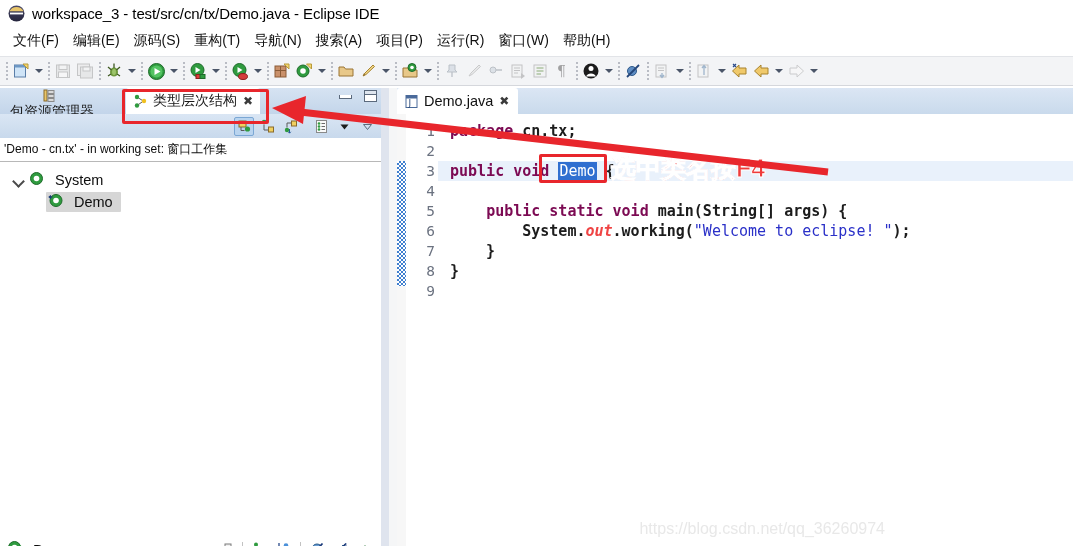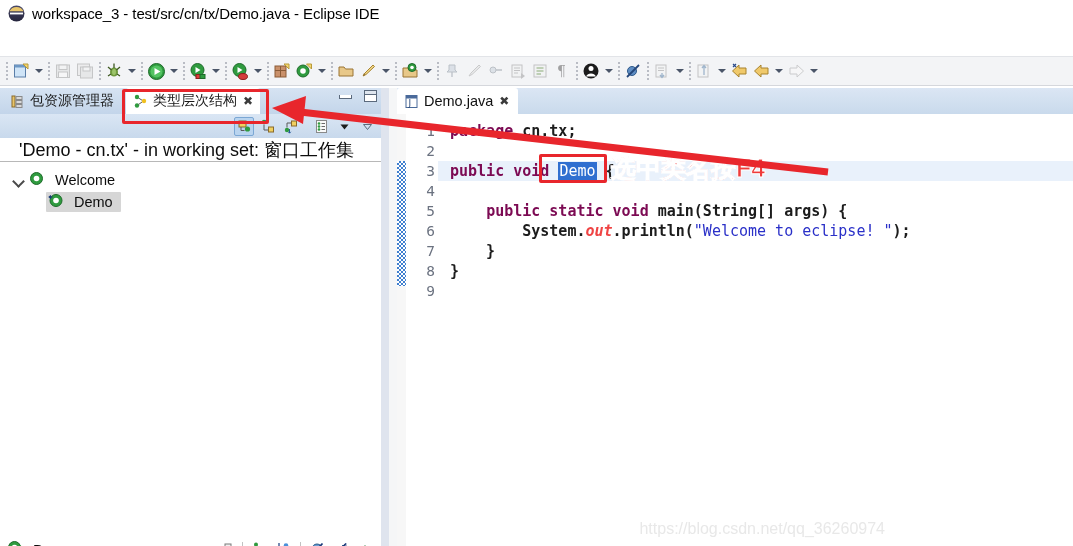--- a/index.html
+++ b/index.html
@@ -89,21 +89,21 @@
     position: absolute; left: 0; top: 0; width: 381px; height: 26px;
     background: linear-gradient(to bottom, #d6e3f2, #c3d5ea);
   }
   .tab {
     position: absolute; top: 0; height: 26px;
     display: flex; align-items: center;
     padding: 0 7px;
     font-size: 14px; color: #1a1a1a;
     white-space: nowrap;
   }
-  .tab.inactive { left: 3px; }
+  .tab.inactive { left: 3px; flex-direction: column; }
   .tab.active {
     left: 126px;
     background: #ffffff;
     border-top-left-radius: 3px; border-top-right-radius: 3px;
   }
   .tab-icon { width: 15px; height: 15px; margin-right: 5px; flex: none; position: relative; }
   .tab-close {
     margin-left: 6px; font-size: 12px; color: #3b3b3b;
     font-family: "DejaVu Sans", sans-serif;
   }
@@ -144,22 +144,22 @@
   .vb-btn.selected {
     background: #b9d4ef; border: 1px solid #7ba7d4; border-radius: 2px;
   }
   .vb-sep { width: 5px; }
 
   .hier-header {
     position: absolute; left: 0; top: 50px; width: 381px; height: 24px;
     background: #ffffff;
     border-bottom: 1px solid #b8b8b8;
     display: flex; align-items: center;
-    padding-left: 19px;
-    font-size: 18px; color: #0d0d0d;
+    padding-left: 4px;
+    font-size: 12px; color: #0d0d0d;
     white-space: nowrap;
   }
 
   .tree {
     position: absolute; left: 0; top: 74px; width: 381px; height: 374px;
     background: #ffffff;
     padding-top: 7px;
   }
   .tree-row {
     display: flex; align-items: center; height: 22px;
@@ -345,20 +345,32 @@
           </linearGradient>
         </defs>
         <ellipse cx="8.5" cy="8.5" rx="8" ry="8" fill="url(#ecl)"></ellipse>
         <path d="M1.4 6.2 A8 8 0 0 1 15.6 6.2 Z" fill="#e8c56a"></path>
         <rect x="2" y="7.6" width="13" height="1.8" fill="#ffffff"></rect>
       </svg>
     </span>
     <span class="title-text">workspace_3 - test/src/cn/tx/Demo.java - Eclipse IDE</span>
   </div>
 
+  <div class="menubar">
+    <div class="menu-item">文件(F)</div>
+    <div class="menu-item">编辑(E)</div>
+    <div class="menu-item">源码(S)</div>
+    <div class="menu-item">重构(T)</div>
+    <div class="menu-item">导航(N)</div>
+    <div class="menu-item">搜索(A)</div>
+    <div class="menu-item">项目(P)</div>
+    <div class="menu-item">运行(R)</div>
+    <div class="menu-item">窗口(W)</div>
+    <div class="menu-item">帮助(H)</div>
+  </div>
 
   <div class="toolbar">
     <div class="tb-sep"></div>
     <div class="tb-btn">
       <svg width="18" height="18" viewBox="0 0 18 18">
         <rect x="2.5" y="3" width="11" height="12" fill="#cfe4f7" stroke="#5a7ea8"></rect>
         <rect x="2.5" y="3" width="11" height="2.5" fill="#6d97c4"></rect>
         <path d="M11 2 l5 0 l0 5 z" fill="#f5d76e" stroke="#b89a3a"></path>
       </svg>
     </div>
@@ -626,21 +638,21 @@
 
     <div class="tree">
       <div class="tree-row lvl1">
         <span class="tw-twisty"></span>
         <span>
           <svg width="15" height="15" viewBox="0 0 15 15">
             <circle cx="7.5" cy="7.5" r="6" fill="#2f9b3f" stroke="#1d6b2a"></circle>
             <circle cx="7.5" cy="7.5" r="2.8" fill="#ffffff"></circle>
           </svg>
         </span>
-        <span class="tree-label">Welcome</span>
+        <span class="tree-label">System</span>
       </div>
       <div class="tree-row lvl2 selected">
         <span class="sel-wrap">
           <span>
             <svg width="15" height="15" viewBox="0 0 15 15">
               <circle cx="8" cy="7.5" r="6" fill="#2f9b3f" stroke="#1d6b2a"></circle>
               <circle cx="8" cy="7.5" r="2.8" fill="#ffffff"></circle>
               <path d="M4.5 4 L1.5 4 M3 2.5 L1.2 4 L3 5.5" stroke="#1a3a7a" stroke-width="1.2" fill="none"></path>
             </svg>
           </span>
@@ -743,21 +755,21 @@
         <div class="gline">7</div>
         <div class="gline">8</div>
         <div class="gline">9</div>
       </div>
       <div class="code-area" id="code-area">
           <div class="cline"><span class="kw">package</span><span class="plain"> cn.tx;</span></div>
           <div class="cline">&nbsp;</div>
           <div class="cline current"><span class="kw">public</span><span class="plain"> </span><span class="kw">void</span><span class="plain"> </span><span class="sel-token">Demo</span><span class="plain"> {</span></div>
           <div class="cline">&nbsp;</div>
           <div class="cline"><span class="plain">    </span><span class="kw">public static void</span><span class="plain"> main(String[] args) {</span></div>
-          <div class="cline"><span class="plain">        System.</span><span class="fld">out</span><span class="plain">.println(</span><span class="str">"Welcome to eclipse! "</span><span class="plain">);</span></div>
+          <div class="cline"><span class="plain">        System.</span><span class="fld">out</span><span class="plain">.working(</span><span class="str">"Welcome to eclipse! "</span><span class="plain">);</span></div>
           <div class="cline"><span class="plain">    }</span></div>
           <div class="cline"><span class="plain">}</span></div>
           <div class="cline">&nbsp;</div>
         </div>
     </div>
   </div>
 
   <div class="anno-box-tab"></div>
   <div class="anno-box-token"></div>
   <div class="anno-text">选中类名按F4</div>

